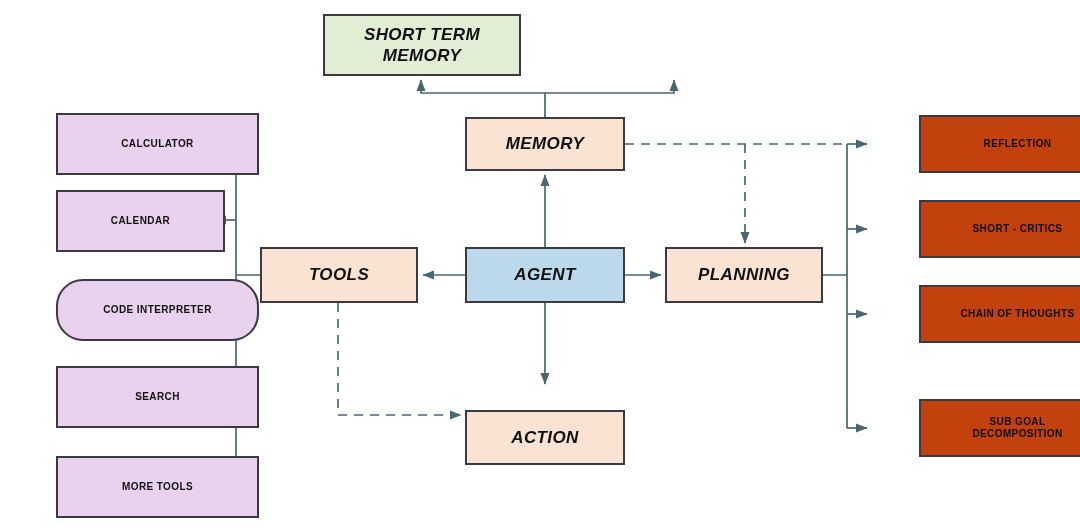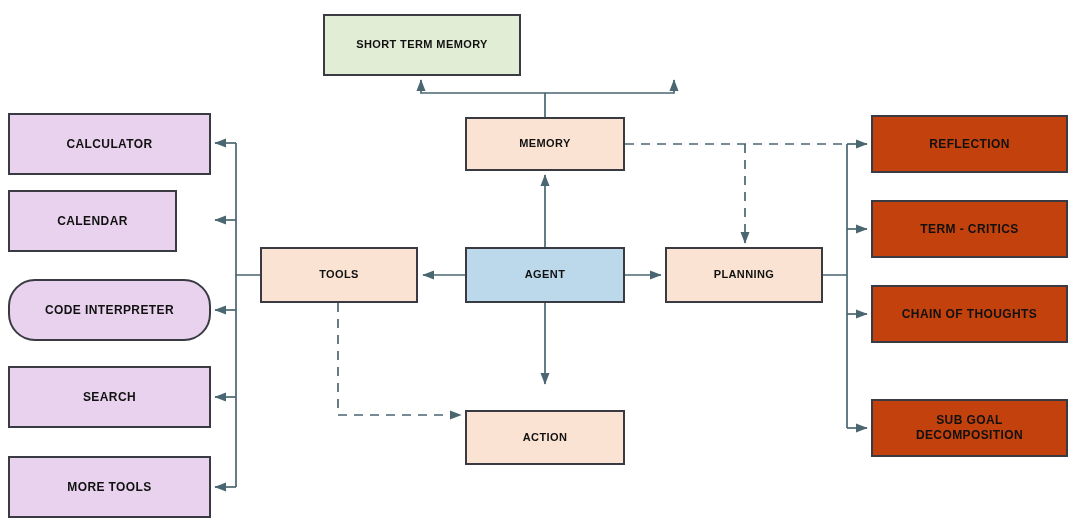--- a/index.html
+++ b/index.html
@@ -43,22 +43,22 @@
   .node .label {
     display: block;
     white-space: pre-line;
   }
   .n-green  { background: #e2edd5; }
   .n-peach  { background: #fae3d3; }
   .n-blue   { background: #bcd9ec; }
   .n-purple { background: #e9d2ee; }
   .n-grey   { background: #c2410c; }
 
-  .fs13 { font-size: 11px; }
-  .fs12 { font-size: 12px; }
+  .fs13 { font-size: 17px; font-style: italic; }
+  .fs12 { font-size: 10px; margin-left: 48px; }
 </style>
 </head>
 <body>
 
 <div id="canvas">
 
   <svg id="edges" viewBox="0 0 1080 527" xmlns="http://www.w3.org/2000/svg">
     <defs>
       <marker id="ah" markerWidth="8" markerHeight="8" refX="6.6" refY="3" orient="auto" markerUnits="strokeWidth">
         <path d="M0,0.3 L7,3 L0,5.7 z" fill="#4a6670"></path>
@@ -142,21 +142,21 @@
 
   <div class="node n-purple fs12" style="left:8px; top:366px; width:203px; height:62px;">
     <span class="label">SEARCH</span>
   </div>
 
   <div class="node n-grey fs12" style="left:871px; top:115px; width:197px; height:58px;">
     <span class="label">REFLECTION</span>
   </div>
 
   <div class="node n-grey fs12" style="left:871px; top:200px; width:197px; height:58px;">
-    <span class="label">TERM - CRITICS</span>
+    <span class="label">SHORT - CRITICS</span>
   </div>
 
   <div class="node n-grey fs12" style="left:871px; top:285px; width:197px; height:58px;">
     <span class="label">CHAIN OF THOUGHTS</span>
   </div>
 
   <div class="node n-grey fs12" style="left:871px; top:399px; width:197px; height:58px;">
     <span class="label">SUB GOAL
 DECOMPOSITION</span>
   </div>

